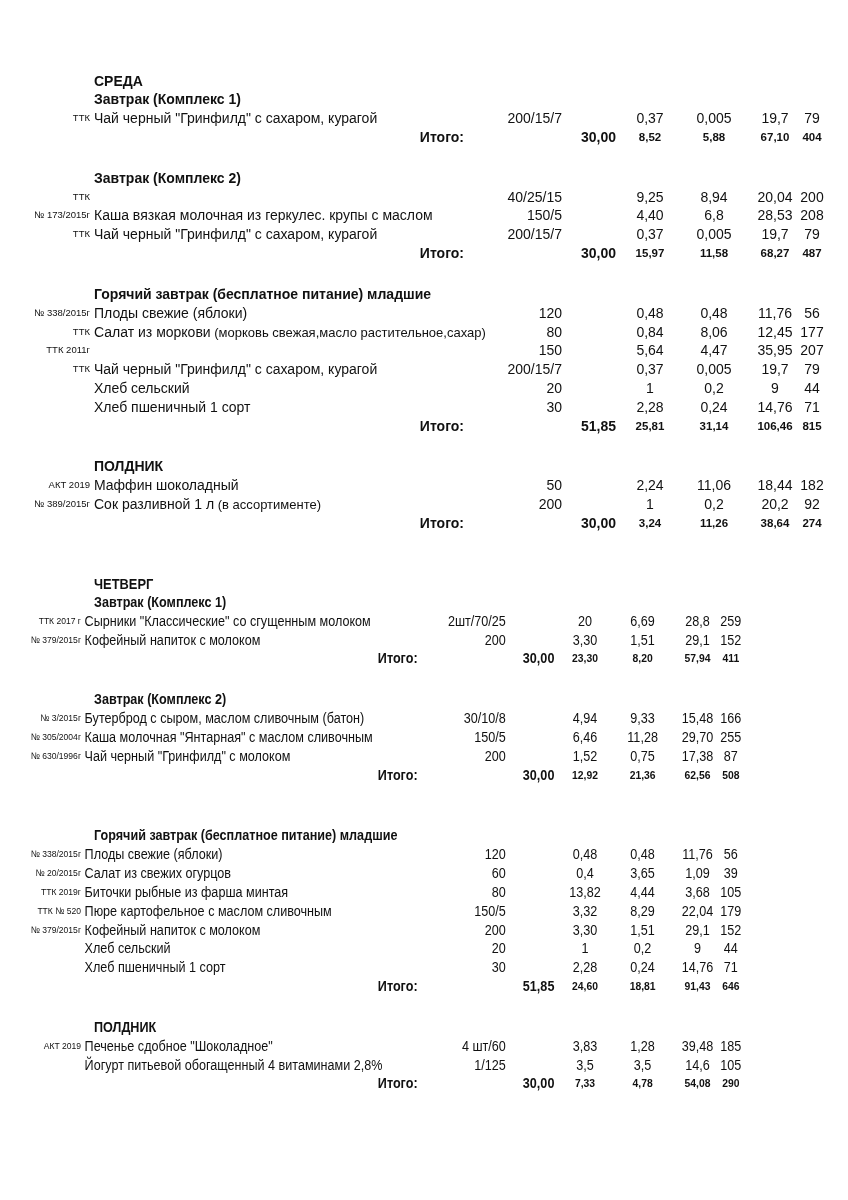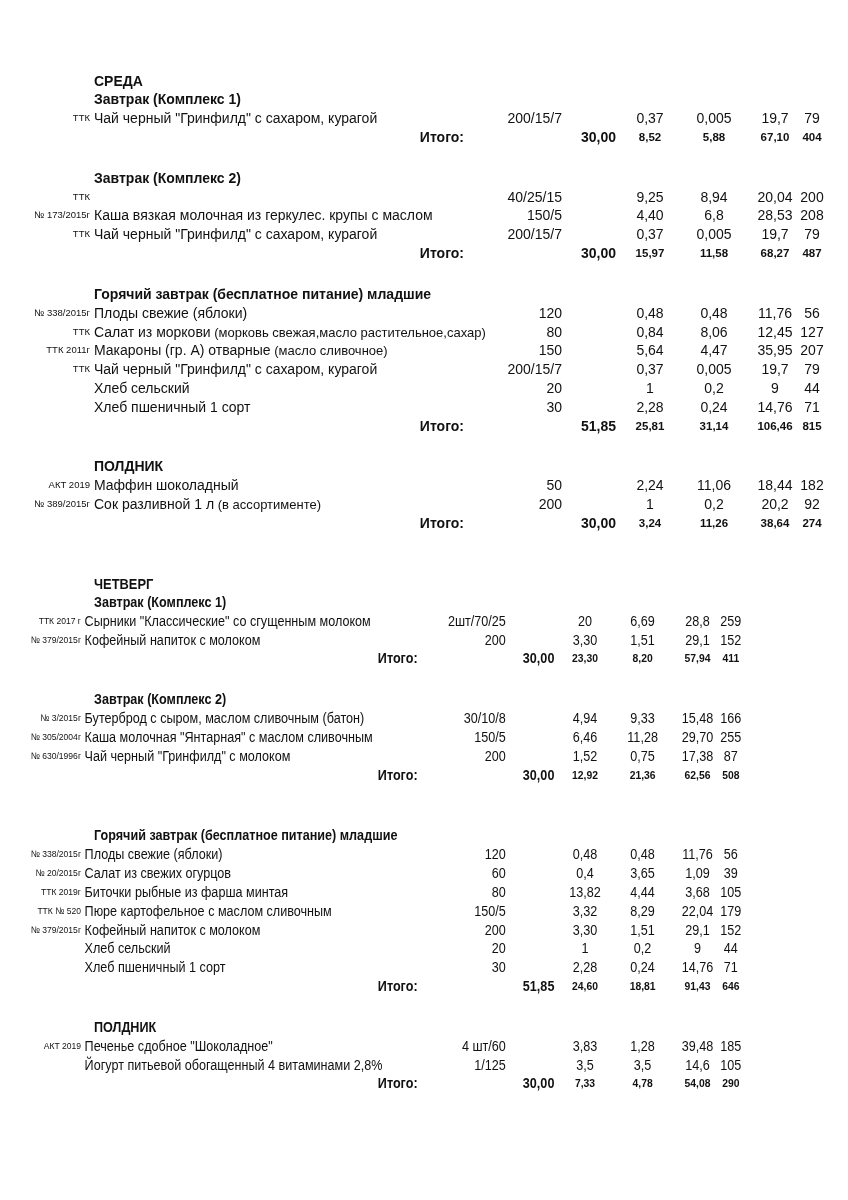--- a/index.html
+++ b/index.html
@@ -107,25 +107,24 @@
           <span class="c">11,76</span>
           <span class="k">56</span>
         </div>
         <div class="row">
           <span class="code">ТТК</span>
           <span class="name"><span>Салат из моркови</span><span class="note"> (морковь свежая,масло растительное,сахар)</span></span>
           <span class="portion">80</span>
           <span class="p">0,84</span>
           <span class="f">8,06</span>
           <span class="c">12,45</span>
-          <span class="k">127</span>
+          <span class="k">177</span>
         </div>
         <div class="row">
           <span class="code">ТТК 2011г</span>
-          <span class="name"><span>Макароны (гр. А) отварные</span><span class="note"> (масло сливочное)</span></span>
           <span class="portion">150</span>
           <span class="p">5,64</span>
           <span class="f">4,47</span>
           <span class="c">35,95</span>
           <span class="k">207</span>
         </div>
         <div class="row">
           <span class="code">ТТК</span>
           <span class="name"><span>Чай черный "Гринфилд" с сахаром, курагой</span><span class="note"></span></span>
           <span class="portion">200/15/7</span>

